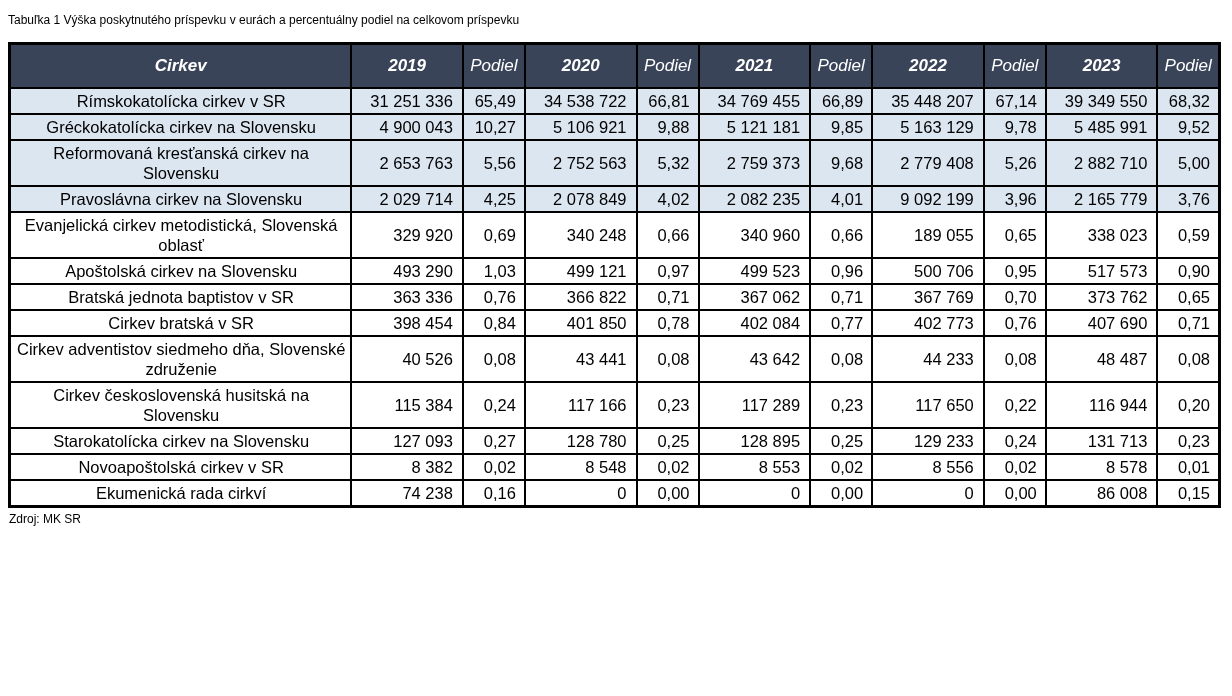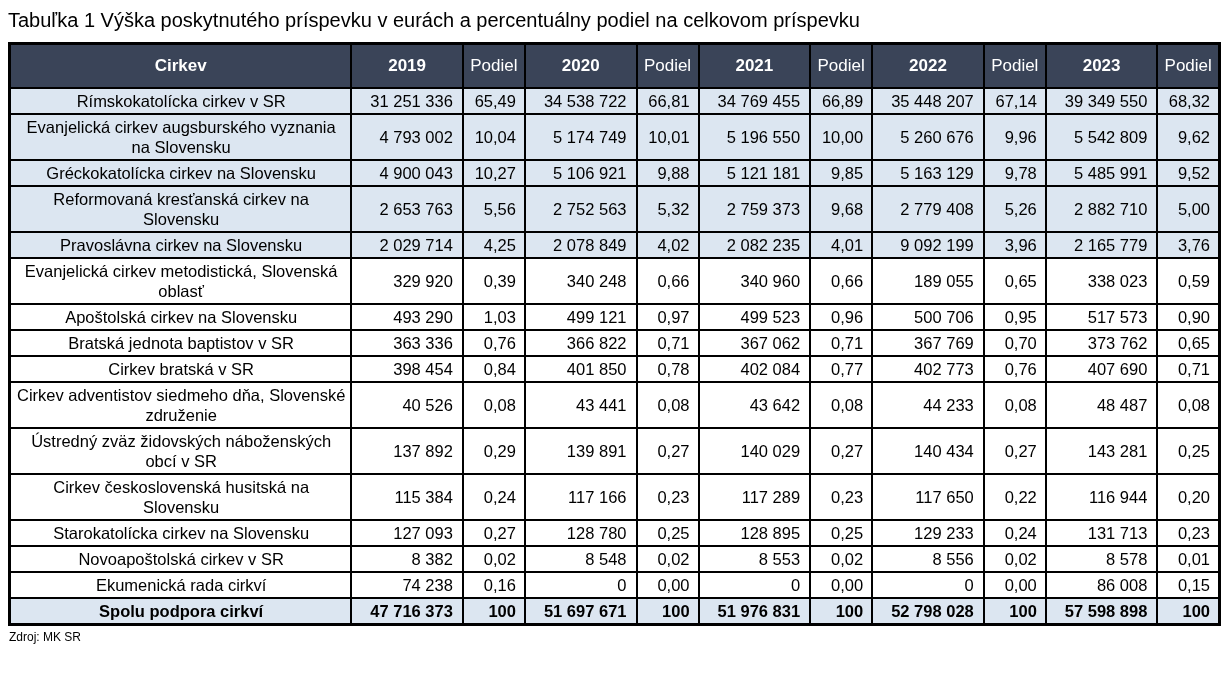--- a/index.html
+++ b/index.html
@@ -13,21 +13,21 @@
   html, body {
     margin: 0; padding: 0;
     width: 1232px; height: 696px;
     background: #ffffff;
     font-family: "Liberation Sans", "DejaVu Sans", sans-serif;
     color: var(--text-color);
     overflow: hidden;
   }
   .page { padding: 5px 10px 0 8px; }
   .title {
-    font-size: 20px;
+    font-size: 12px;
     line-height: 26px;
     margin: 2px 0 9px 0;
     white-space: nowrap;
   }
   table.tbl {
     border-collapse: collapse;
     table-layout: fixed;
     width: 1213px;
     border: 3px solid var(--border-color);
   }
@@ -36,20 +36,21 @@
     overflow: hidden;
   }
   .tbl thead th {
     background: var(--header-bg);
     color: var(--header-text);
     font-weight: normal;
     font-size: 17px;
     height: 44px;
     text-align: center;
     vertical-align: middle;
+    font-style: italic;
   }
   .tbl thead th.b { font-weight: bold; }
   .tbl td {
     font-size: 16.5px;
     line-height: 20px;
     vertical-align: middle;
     padding-top: 2px;
     padding-bottom: 2px;
     background: #ffffff;
   }
@@ -115,33 +116,20 @@
           <td class="num amount">34 538 722</td>
           <td class="num share">66,81</td>
           <td class="num amount">34 769 455</td>
           <td class="num share">66,89</td>
           <td class="num amount">35 448 207</td>
           <td class="num share">67,14</td>
           <td class="num amount">39 349 550</td>
           <td class="num share">68,32</td>
         </tr>
         <tr class="shaded">
-          <td class="name">Evanjelická cirkev augsburského vyznania na Slovensku</td>
-          <td class="num amount">4 793 002</td>
-          <td class="num share">10,04</td>
-          <td class="num amount">5 174 749</td>
-          <td class="num share">10,01</td>
-          <td class="num amount">5 196 550</td>
-          <td class="num share">10,00</td>
-          <td class="num amount">5 260 676</td>
-          <td class="num share">9,96</td>
-          <td class="num amount">5 542 809</td>
-          <td class="num share">9,62</td>
-        </tr>
-        <tr class="shaded">
           <td class="name">Gréckokatolícka cirkev na Slovensku</td>
           <td class="num amount">4 900 043</td>
           <td class="num share">10,27</td>
           <td class="num amount">5 106 921</td>
           <td class="num share">9,88</td>
           <td class="num amount">5 121 181</td>
           <td class="num share">9,85</td>
           <td class="num amount">5 163 129</td>
           <td class="num share">9,78</td>
           <td class="num amount">5 485 991</td>
@@ -169,21 +157,21 @@
           <td class="num amount">2 082 235</td>
           <td class="num share">4,01</td>
           <td class="num amount">9 092 199</td>
           <td class="num share">3,96</td>
           <td class="num amount">2 165 779</td>
           <td class="num share">3,76</td>
         </tr>
         <tr>
           <td class="name">Evanjelická cirkev metodistická, Slovenská oblasť</td>
           <td class="num amount">329 920</td>
-          <td class="num share">0,39</td>
+          <td class="num share">0,69</td>
           <td class="num amount">340 248</td>
           <td class="num share">0,66</td>
           <td class="num amount">340 960</td>
           <td class="num share">0,66</td>
           <td class="num amount">189 055</td>
           <td class="num share">0,65</td>
           <td class="num amount">338 023</td>
           <td class="num share">0,59</td>
         </tr>
         <tr>
@@ -232,33 +220,20 @@
           <td class="num amount">43 441</td>
           <td class="num share">0,08</td>
           <td class="num amount">43 642</td>
           <td class="num share">0,08</td>
           <td class="num amount">44 233</td>
           <td class="num share">0,08</td>
           <td class="num amount">48 487</td>
           <td class="num share">0,08</td>
         </tr>
         <tr>
-          <td class="name">Ústredný zväz židovských náboženských obcí v SR</td>
-          <td class="num amount">137 892</td>
-          <td class="num share">0,29</td>
-          <td class="num amount">139 891</td>
-          <td class="num share">0,27</td>
-          <td class="num amount">140 029</td>
-          <td class="num share">0,27</td>
-          <td class="num amount">140 434</td>
-          <td class="num share">0,27</td>
-          <td class="num amount">143 281</td>
-          <td class="num share">0,25</td>
-        </tr>
-        <tr>
           <td class="name">Cirkev československá husitská na Slovensku</td>
           <td class="num amount">115 384</td>
           <td class="num share">0,24</td>
           <td class="num amount">117 166</td>
           <td class="num share">0,23</td>
           <td class="num amount">117 289</td>
           <td class="num share">0,23</td>
           <td class="num amount">117 650</td>
           <td class="num share">0,22</td>
           <td class="num amount">116 944</td>
@@ -296,30 +271,17 @@
           <td class="num share">0,16</td>
           <td class="num amount">0</td>
           <td class="num share">0,00</td>
           <td class="num amount">0</td>
           <td class="num share">0,00</td>
           <td class="num amount">0</td>
           <td class="num share">0,00</td>
           <td class="num amount">86 008</td>
           <td class="num share">0,15</td>
         </tr>
-        <tr class="shaded total">
-          <td class="name">Spolu podpora cirkví</td>
-          <td class="num amount">47 716 373</td>
-          <td class="num share">100</td>
-          <td class="num amount">51 697 671</td>
-          <td class="num share">100</td>
-          <td class="num amount">51 976 831</td>
-          <td class="num share">100</td>
-          <td class="num amount">52 798 028</td>
-          <td class="num share">100</td>
-          <td class="num amount">57 598 898</td>
-          <td class="num share">100</td>
-        </tr>
       </tbody>
   </table>
 
   <div class="source">Zdroj: MK SR</div>
 </div>
 
 </body></html>

